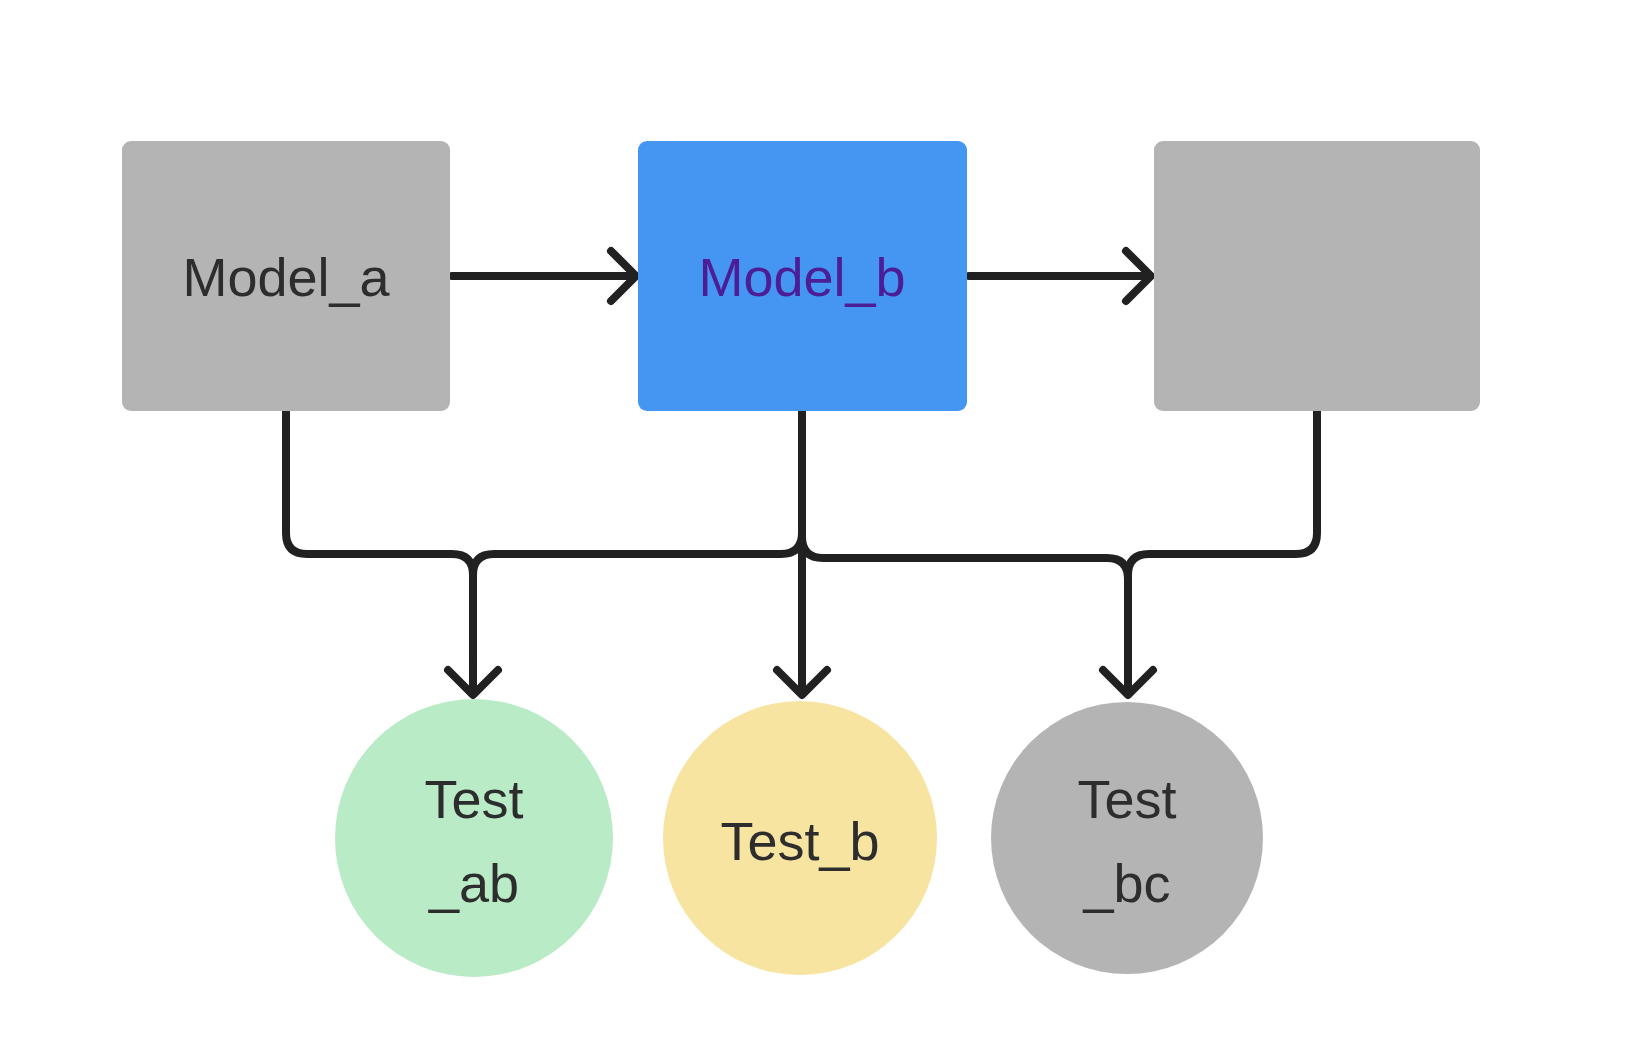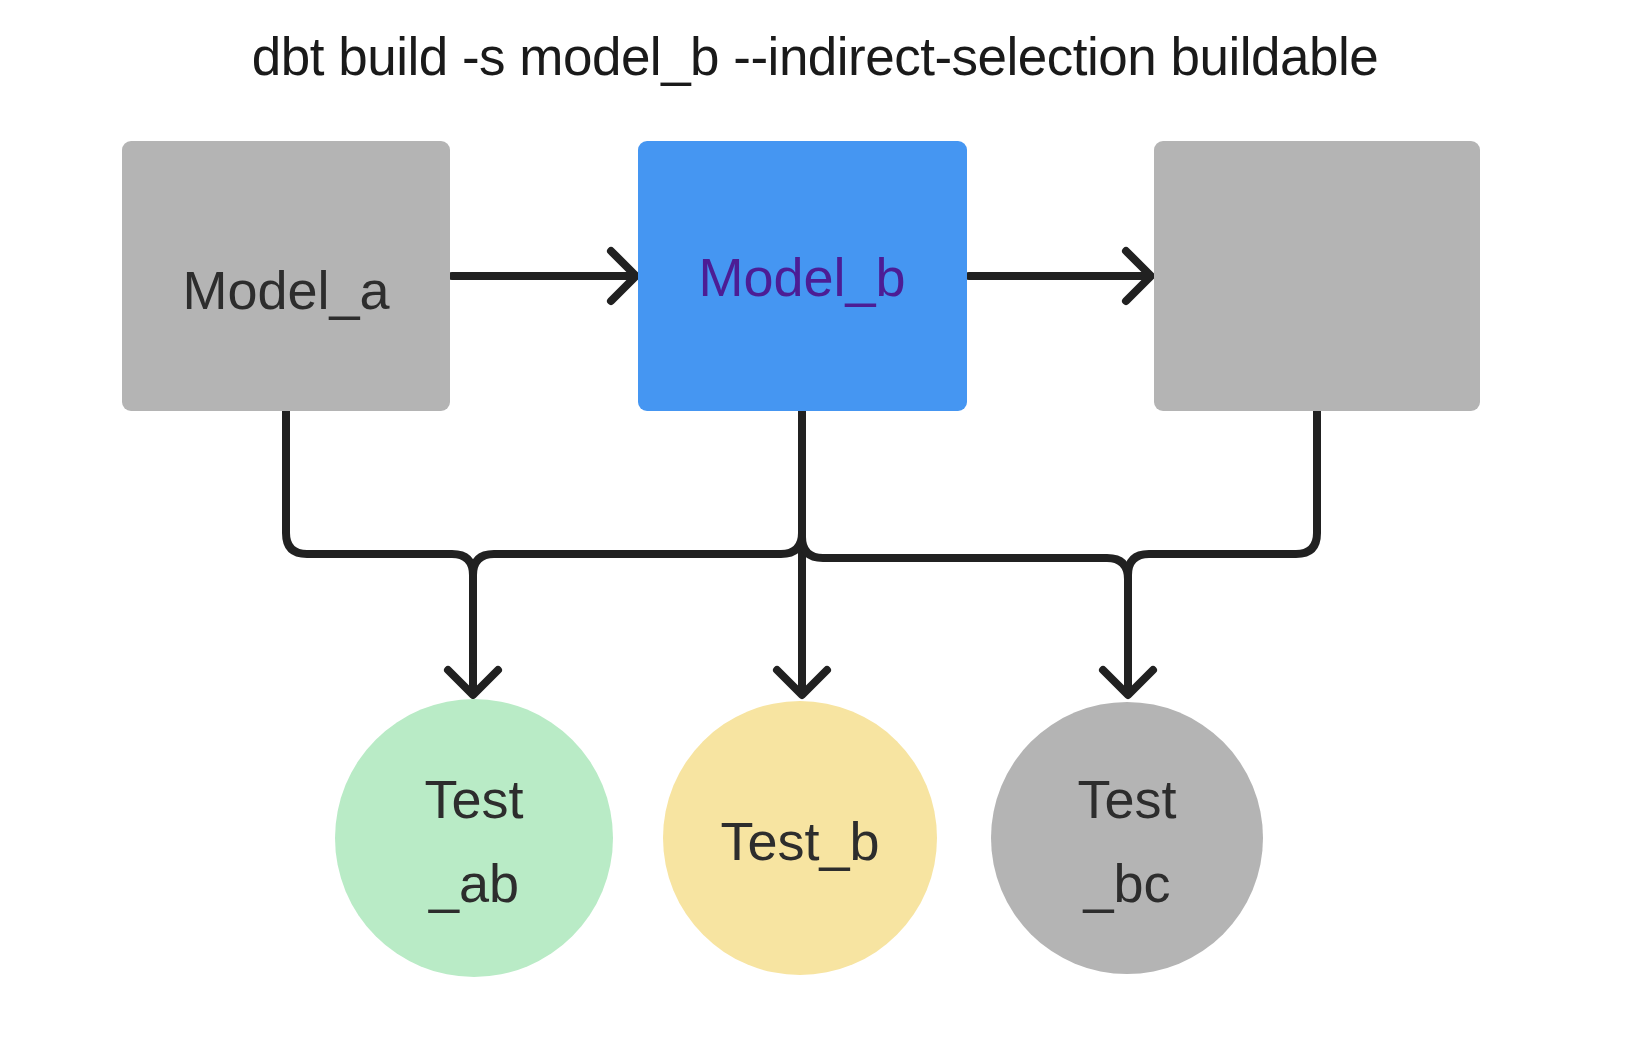--- a/index.html
+++ b/index.html
@@ -48,24 +48,23 @@
 
     <rect x="122" y="141" width="328" height="270" rx="9" fill="#b4b4b4"></rect>
     <rect x="638" y="141" width="329" height="270" rx="9" fill="#4596f2"></rect>
     <rect x="1154" y="141" width="326" height="270" rx="9" fill="#b4b4b4"></rect>
 
     <circle cx="474" cy="838" r="139" fill="#b9ebc6"></circle>
     <circle cx="800" cy="838" r="137" fill="#f7e4a1"></circle>
     <circle cx="1127" cy="838" r="136" fill="#b4b4b4"></circle>
   </svg>
 
-  <div class="node-label" style="left:286px;top:290px;">Model_a</div>
+  <div class="node-label" style="left:286px;top:277px;">Model_a</div>
   <div class="node-label light" style="left:802px;top:277px;">Model_b</div>
 
   <div class="node-label" style="left:474px;top:841px;">Test
 _ab</div>
   <div class="node-label" style="left:800px;top:841px;">Test_b</div>
   <div class="node-label" style="left:1127px;top:841px;">Test
 _bc</div>
 
-  <div class="title">dbt build -s model_b --indirect-selection buildable</div>
 
 </div>
 
 </body></html>

